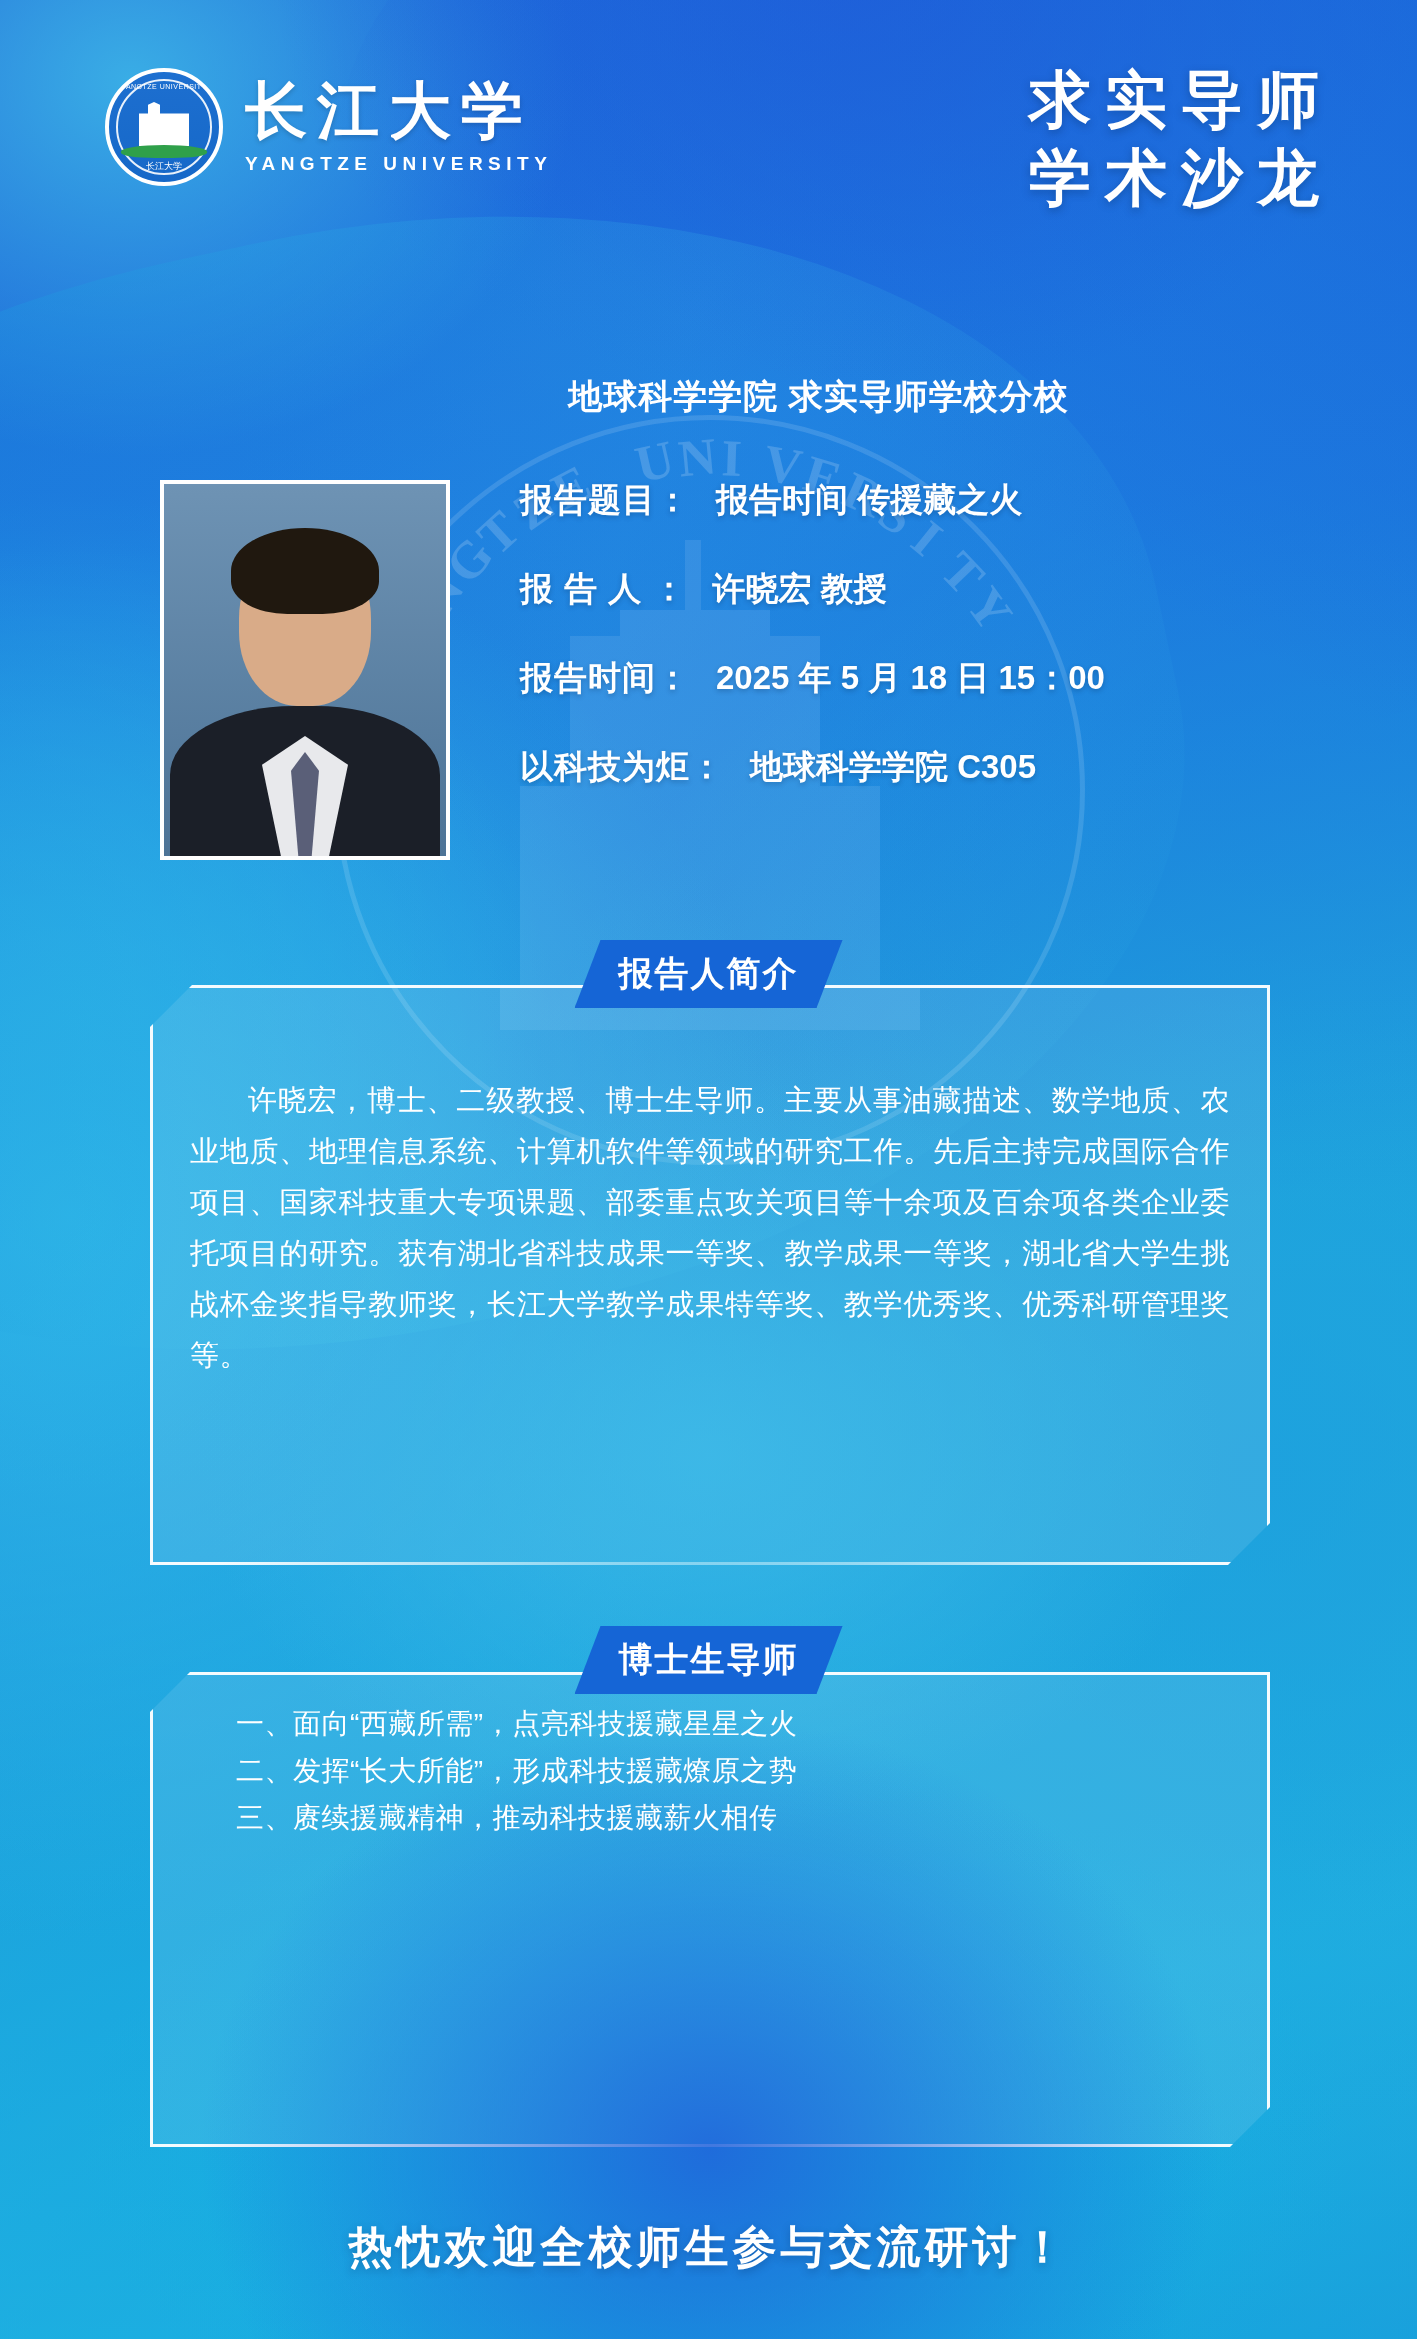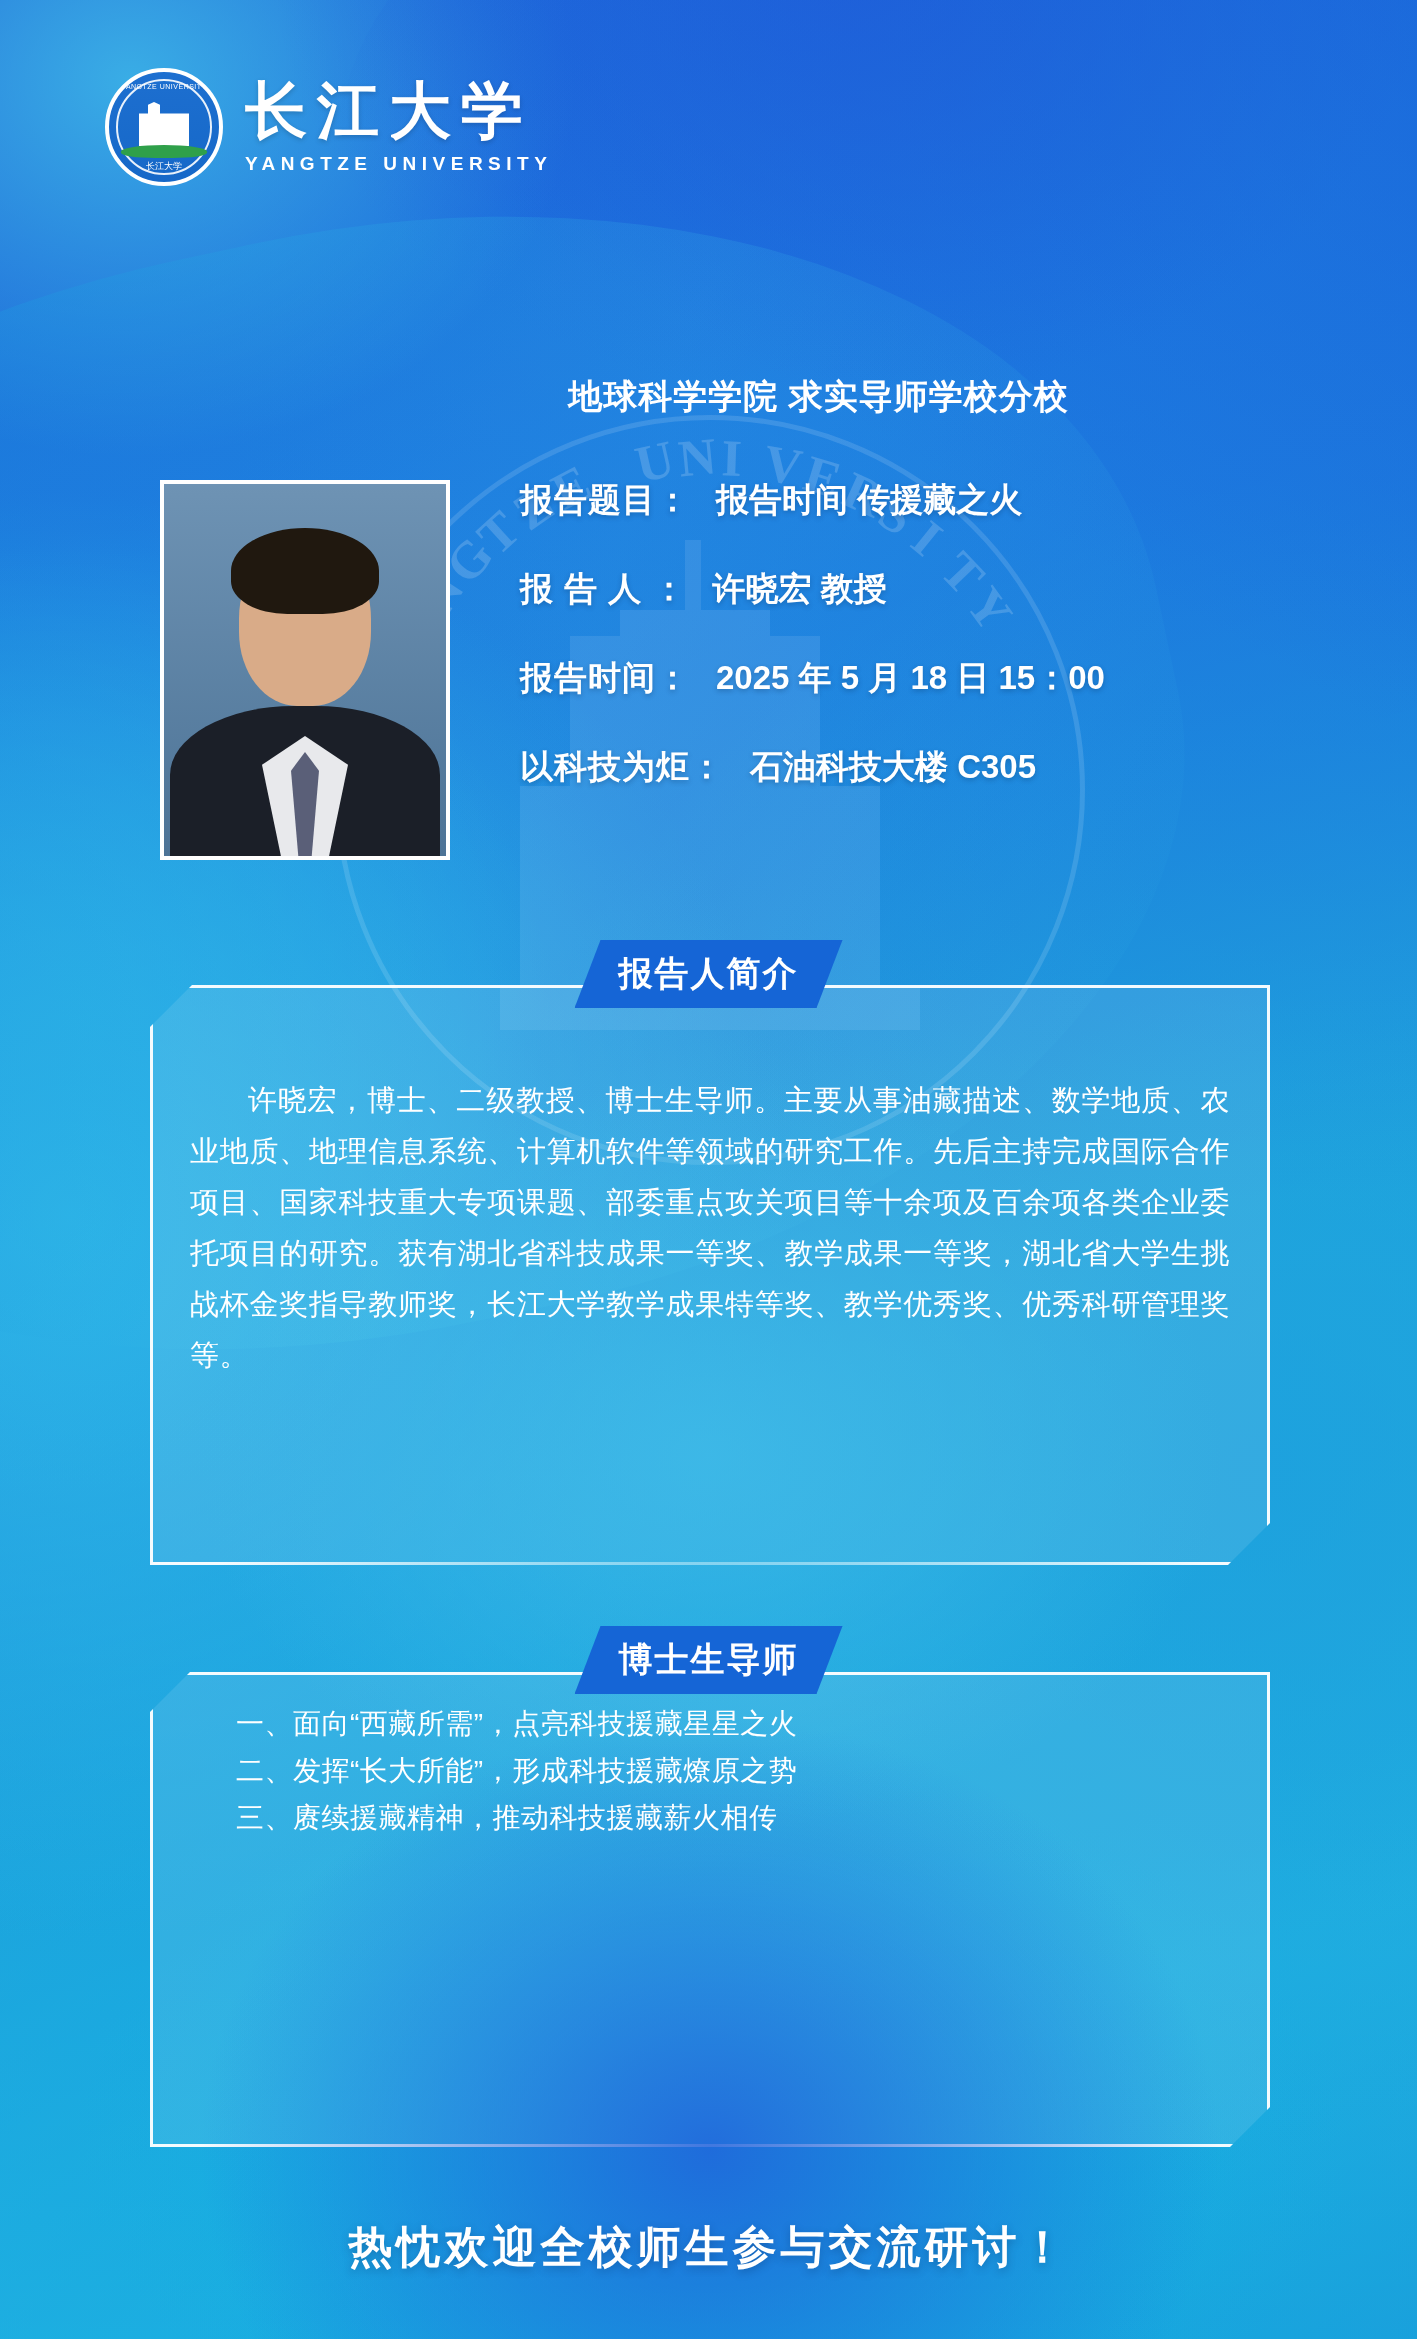--- a/index.html
+++ b/index.html
@@ -394,20 +394,24 @@
       <div class="bldg"></div>
       <div class="water"></div>
       <div class="bot-text">长江大学</div>
     </div>
     <div class="uni-name">
       <div class="uni-cn">长江大学</div>
       <div class="uni-en">YANGTZE UNIVERSITY</div>
     </div>
   </div>
 
+  <div class="headline">
+    <div class="l1">求实导师</div>
+    <div class="l2">学术沙龙</div>
+  </div>
 
   <div class="subtitle">地球科学学院  求实导师学校分校</div>
 
   <div class="portrait">
     <div class="body"></div>
     <div class="shirt"></div>
     <div class="tie"></div>
     <div class="face"></div>
     <div class="hair"></div>
   </div>
@@ -420,21 +424,21 @@
     <div class="info-row">
       <span class="info-label">报 告 人 ：</span>
       <span class="info-value">许晓宏 教授</span>
     </div>
     <div class="info-row">
       <span class="info-label">报告时间：</span>
       <span class="info-value">2025 年 5 月 18 日 15：00</span>
     </div>
     <div class="info-row">
       <span class="info-label">以科技为炬：</span>
-      <span class="info-value">石油科技大楼 C305</span>
+      <span class="info-value">地球科学学院 C305</span>
     </div>
   </div>
 
   <div class="panel p1"></div>
   <div class="panel-title t1">报告人简介</div>
   <div class="panel-body b1">
     <p>许晓宏，博士、二级教授、博士生导师。主要从事油藏描述、数学地质、农业地质、地理信息系统、计算机软件等领域的研究工作。先后主持完成国际合作项目、国家科技重大专项课题、部委重点攻关项目等十余项及百余项各类企业委托项目的研究。获有湖北省科技成果一等奖、教学成果一等奖，湖北省大学生挑战杯金奖指导教师奖，长江大学教学成果特等奖、教学优秀奖、优秀科研管理奖等。</p>
   </div>
 
   <div class="panel p2"></div>

